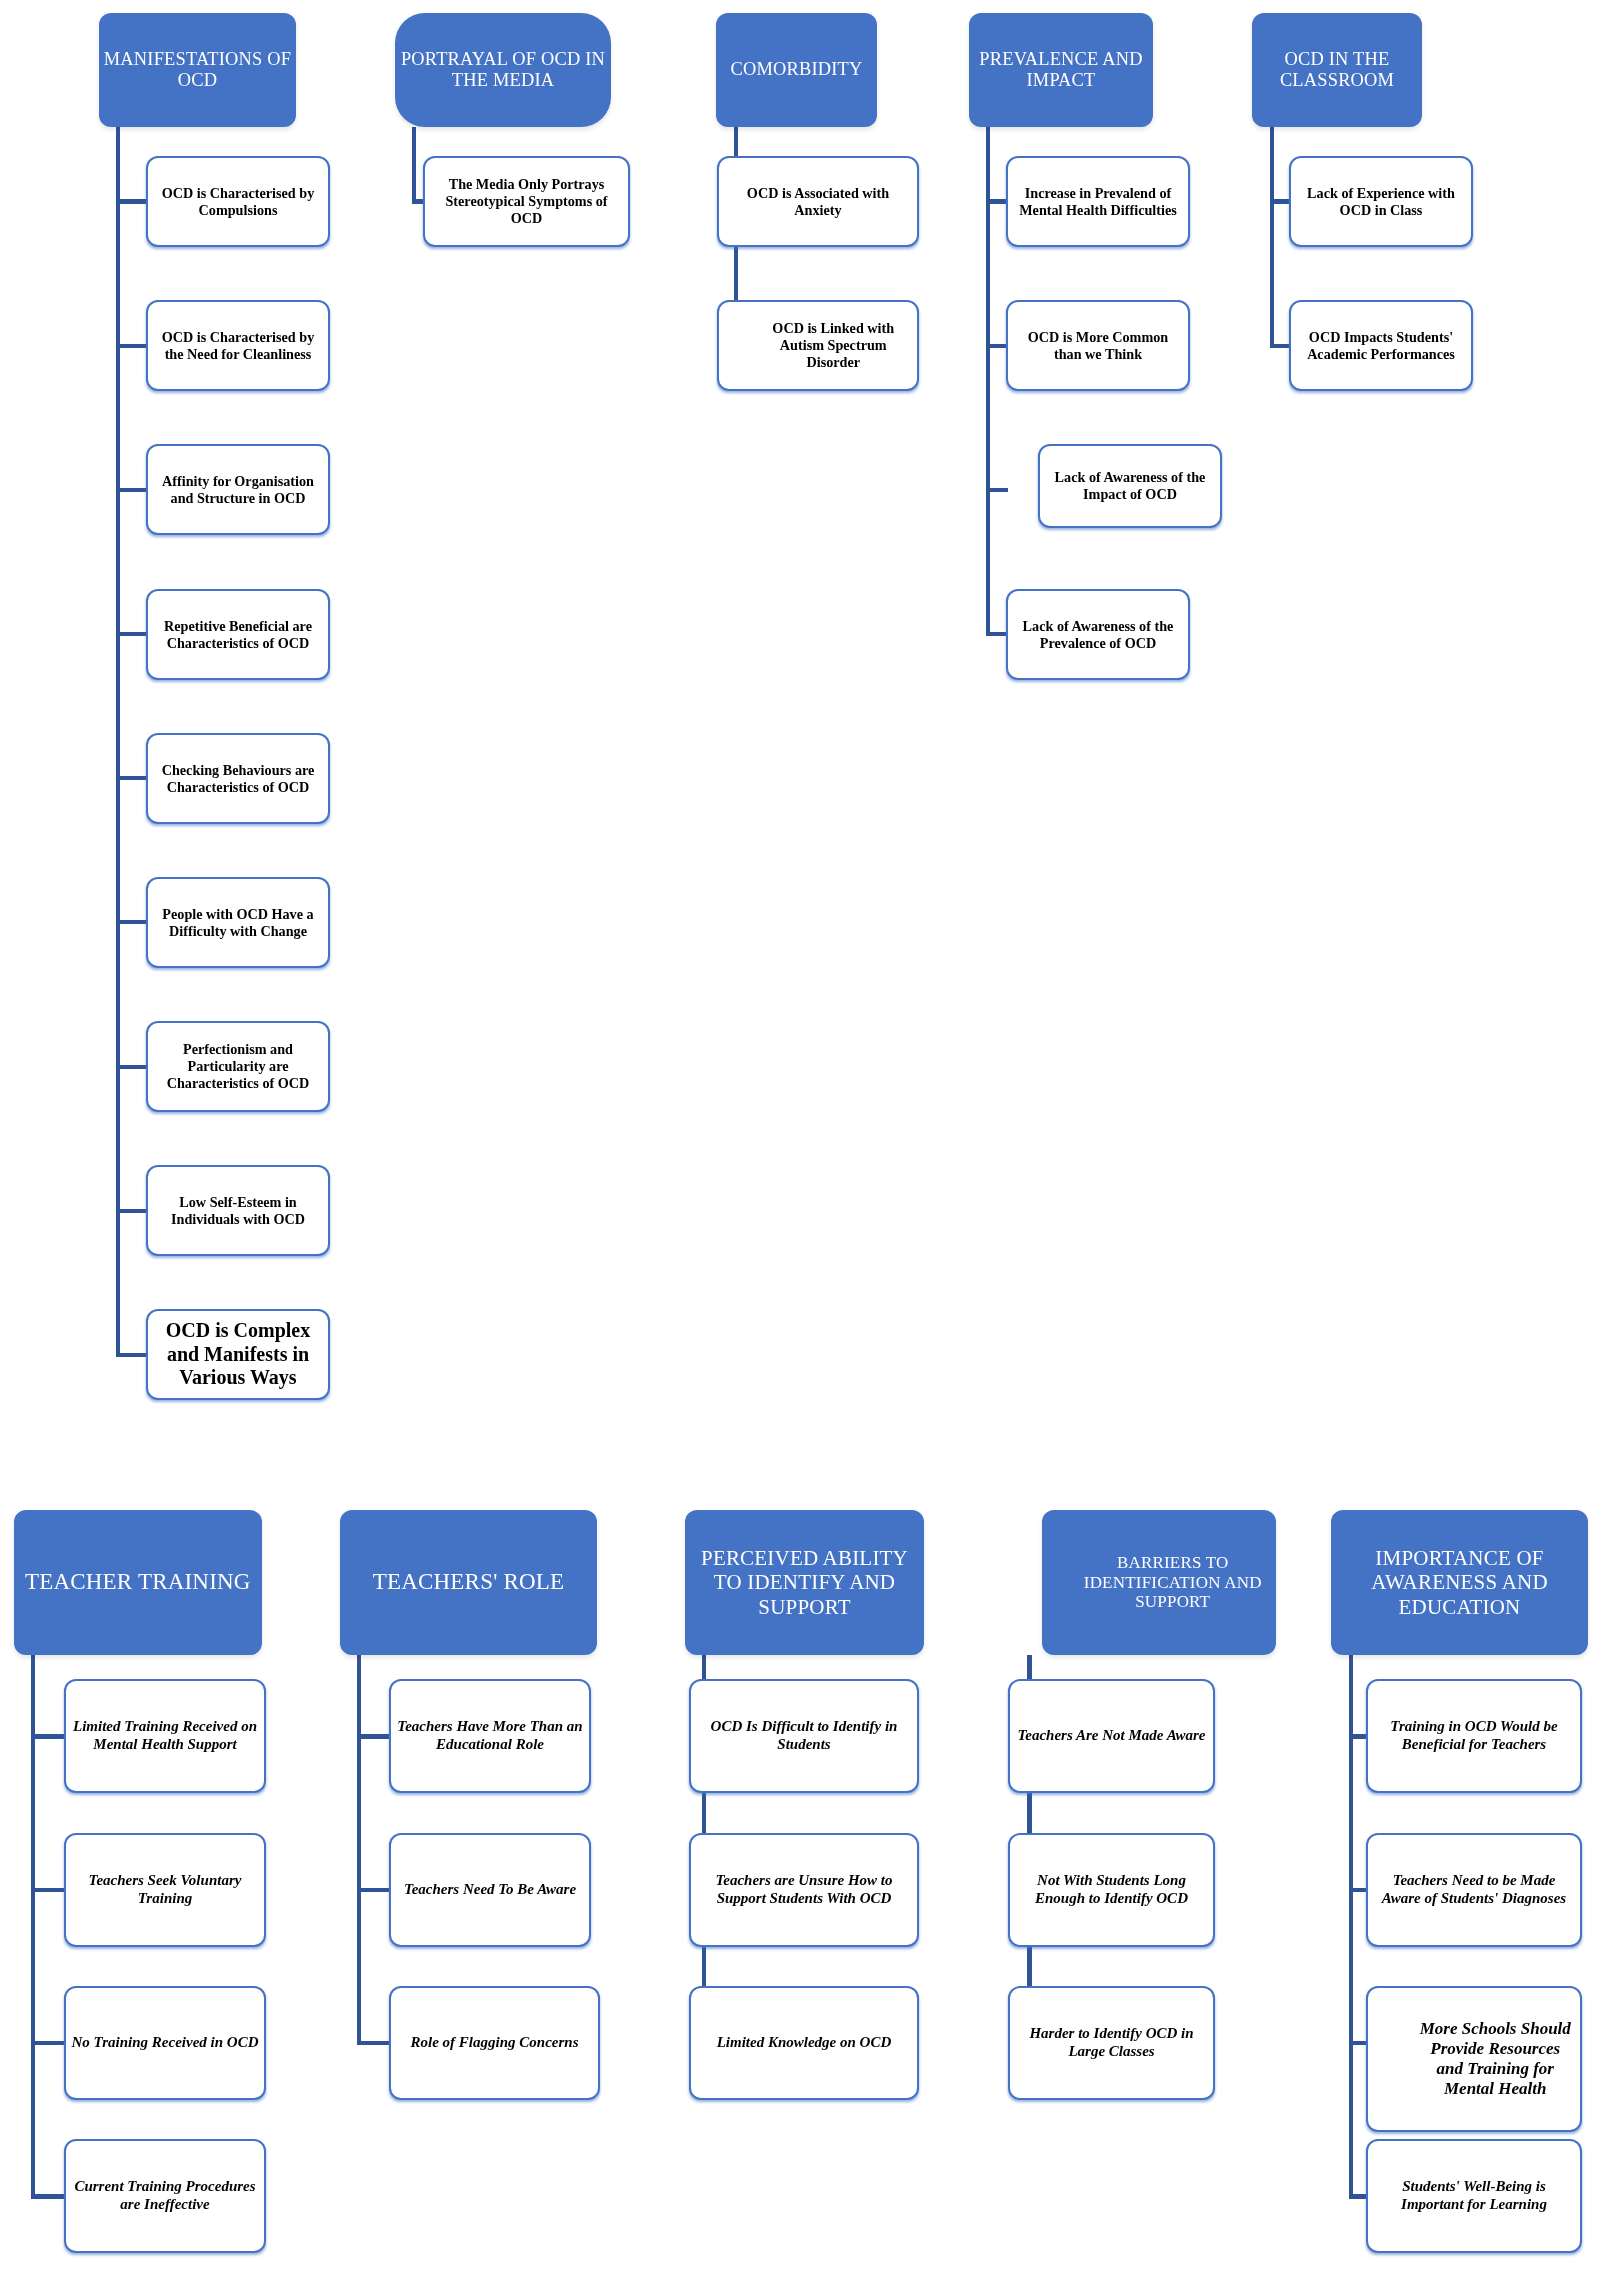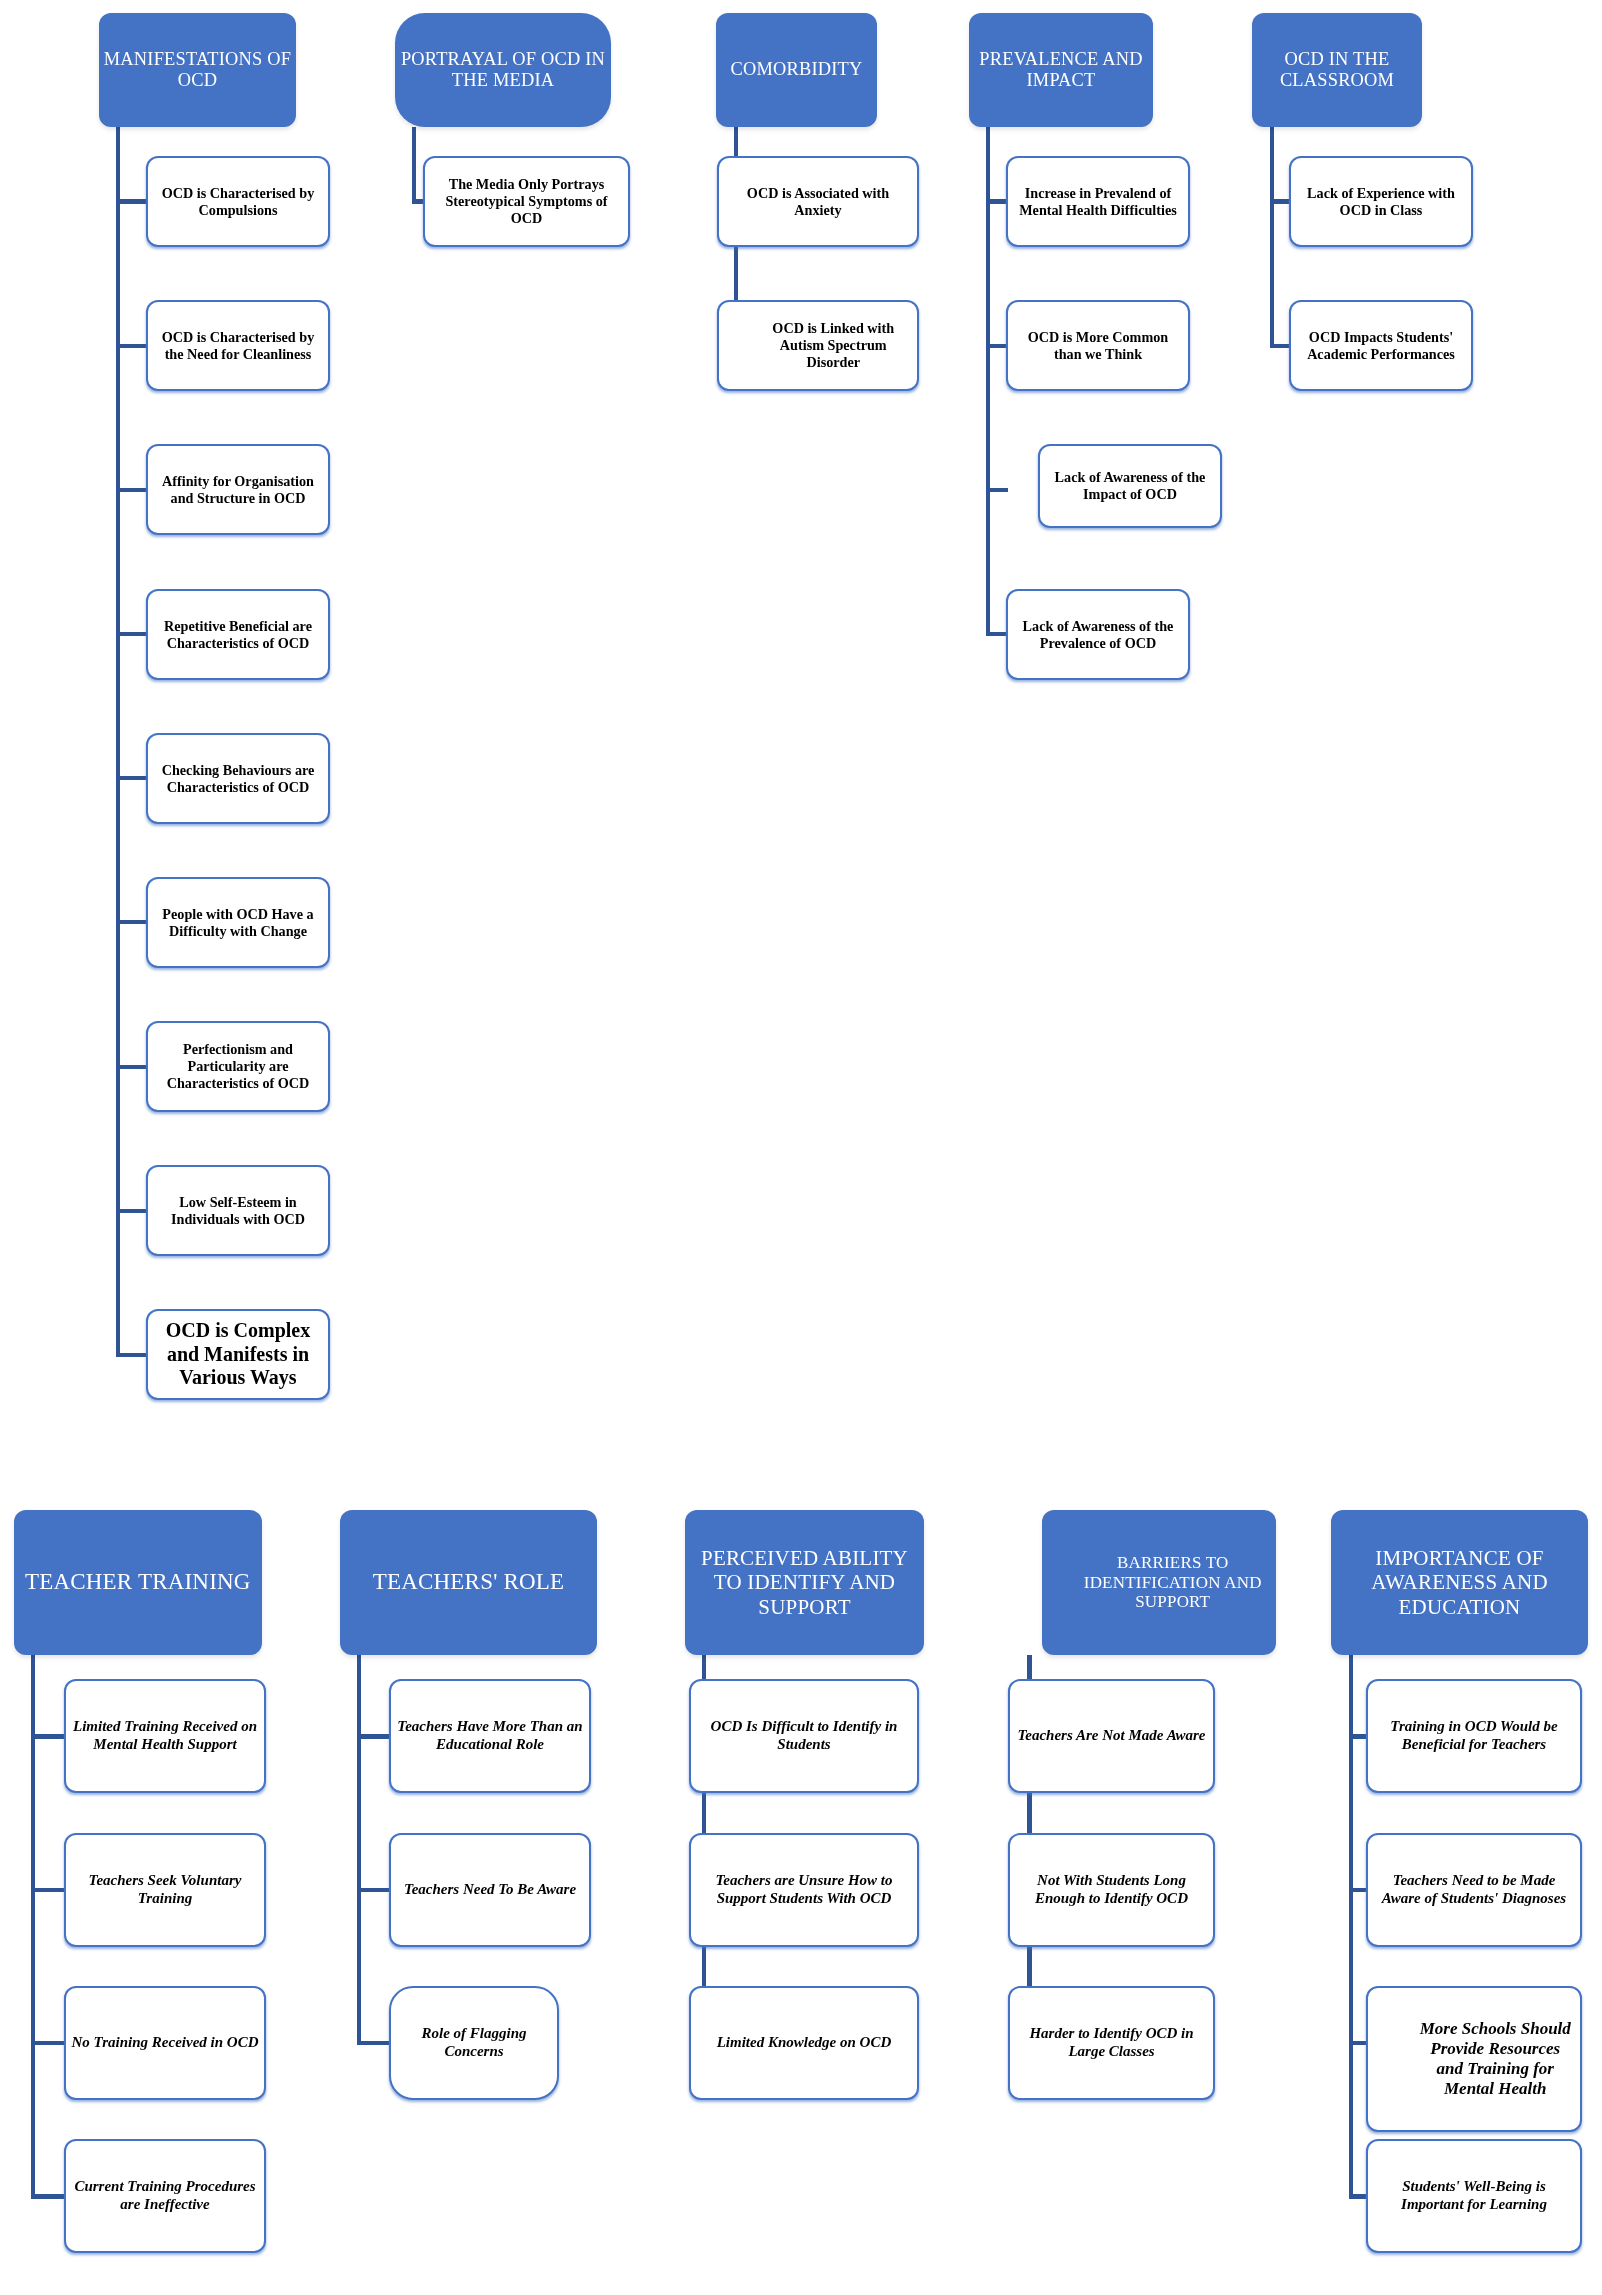--- a/index.html
+++ b/index.html
@@ -191,21 +191,21 @@
       </div>
       <div class="hdr" style="left: 340px; top: 1510px; width: 257px; height: 145px; font-size: 23px;">
         <span>TEACHERS' ROLE</span>
       </div>
       <div class="child" style="left: 389px; top: 1679px; width: 202px; height: 114px; font-size: 15px;">
         <span>Teachers Have More Than an Educational Role</span>
       </div>
       <div class="child" style="left: 389px; top: 1833px; width: 202px; height: 114px; font-size: 15px;">
         <span>Teachers Need To Be Aware</span>
       </div>
-      <div class="child" style="left: 389px; top: 1986px; width: 170px; height: 114px; font-size: 15px; border-radius: 24px;">
+      <div class="child" style="left: 389px; top: 1986px; width: 211px; height: 114px; font-size: 15px;">
         <span>Role of Flagging Concerns</span>
       </div>
       <div class="hdr" style="left: 685px; top: 1510px; width: 239px; height: 145px; font-size: 21px;">
         <span>PERCEIVED ABILITY TO IDENTIFY AND SUPPORT</span>
       </div>
       <div class="child" style="left: 689px; top: 1679px; width: 230px; height: 114px; font-size: 15px;">
         <span>OCD Is Difficult to Identify in Students</span>
       </div>
       <div class="child" style="left: 689px; top: 1833px; width: 230px; height: 114px; font-size: 15px;">
         <span>Teachers are Unsure How to Support Students With OCD</span>

